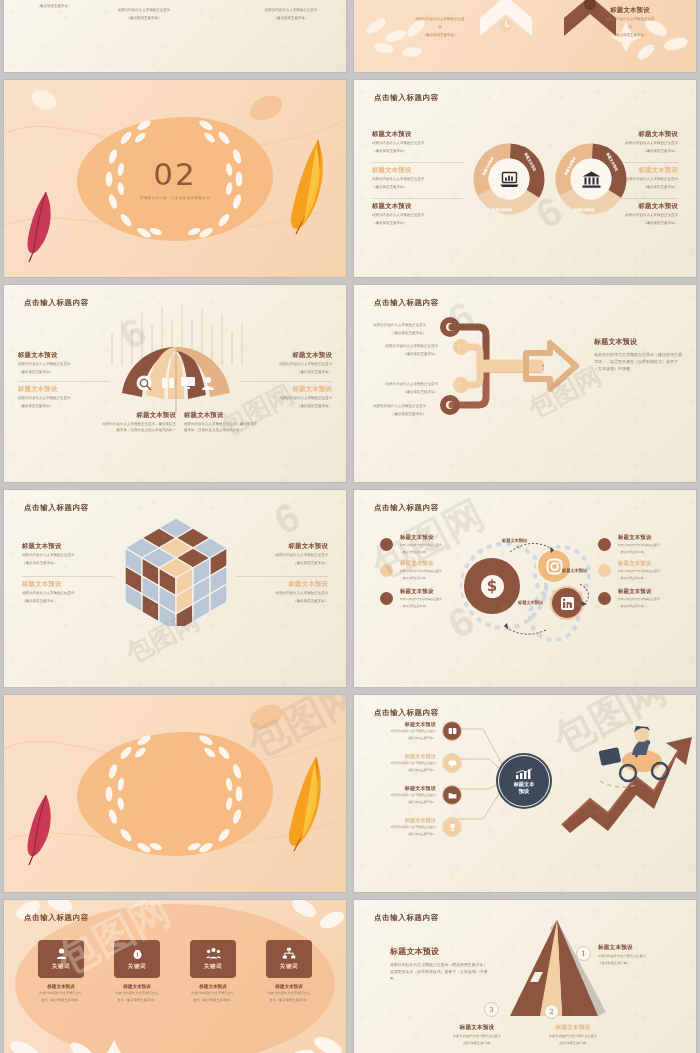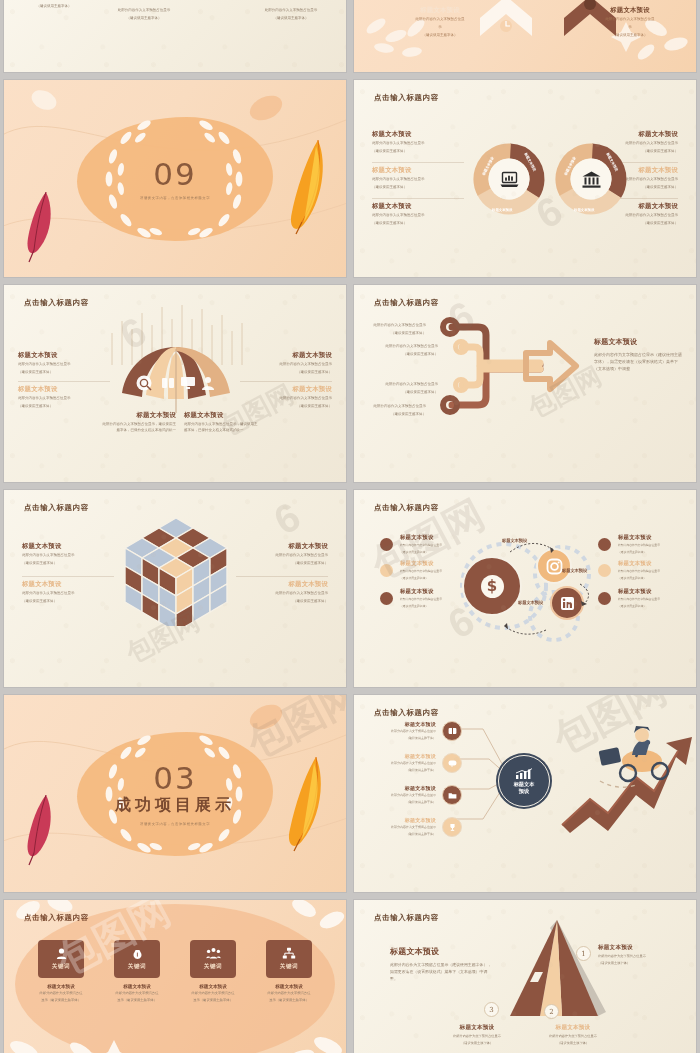--- a/index.html
+++ b/index.html
@@ -282,21 +282,21 @@
       <path d="M26 4 C20 22 16 44 14 62" stroke="#8f2239" stroke-width="1" fill="none"></path>
       <path d="M14 62 L9 74" stroke="#8f2239" stroke-width="1.2" fill="none"></path>
     </svg>
     <svg class="feather" style="left:278px;top:56px" width="48" height="100" viewBox="0 0 48 100">
       <path d="M36 4 C46 28 40 66 22 88 C14 98 6 92 10 76 C16 48 26 20 36 4Z" fill="#f6a020"></path>
       <path d="M36 4 C40 34 34 62 20 86" stroke="#e2720f" stroke-width="1" fill="none"></path>
       <path d="M34 10 C42 34 36 64 22 86" fill="#fdd24a" opacity=".75"></path>
       <path d="M20 86 L14 98" stroke="#b85a0c" stroke-width="1.2" fill="none"></path>
     </svg>
     <div class="cover-num">
-      <div class="num">09</div>
+      <div class="num">02</div>
       <div class="sub">请替换文字内容，点击添加相关标题文字</div>
     </div>
   </div>
 
   <div class="slide cream">
     <div class="stitle">点击输入标题内容</div>
 
     <div class="tbox" style="left:18px;top:50px">
       <div class="h">标题文本预设</div>
       <div class="p">此部分内容作为文字预留占位显示</div>
@@ -730,25 +730,20 @@
       <path d="M26 4 C34 20 32 46 18 62 C10 70 6 62 8 50 C11 32 18 14 26 4Z" fill="#c93a57"></path>
       <path d="M26 4 C20 22 16 44 14 62" stroke="#8f2239" stroke-width="1" fill="none"></path>
       <path d="M14 62 L9 74" stroke="#8f2239" stroke-width="1.2" fill="none"></path>
     </svg>
     <svg class="feather" style="left:276px;top:58px" width="48" height="100" viewBox="0 0 48 100">
       <path d="M36 4 C46 28 40 66 22 88 C14 98 6 92 10 76 C16 48 26 20 36 4Z" fill="#f6a020"></path>
       <path d="M36 4 C40 34 34 62 20 86" stroke="#e2720f" stroke-width="1" fill="none"></path>
       <path d="M34 10 C42 34 36 64 22 86" fill="#fdd24a" opacity=".75"></path>
       <path d="M20 86 L14 98" stroke="#b85a0c" stroke-width="1.2" fill="none"></path>
     </svg>
-    <div class="cover-num">
-      <div class="num">03</div>
-      <div class="ttl">成功项目展示</div>
-      <div class="sub">请替换文字内容，点击添加相关标题文字</div>
-    </div>
     <div class="wm big" style="left:240px;top:-4px">包图网</div>
   </div>
 
   <div class="slide cream">
     <div class="stitle">点击输入标题内容</div>
 
     <svg style="position:absolute;left:95px;top:26px" width="70" height="110" viewBox="0 0 70 110">
       <g stroke="#d7bfa6" stroke-width="1" fill="none">
         <path d="M4 8 H34 L58 52"></path>
         <path d="M4 38 H40 L58 54"></path>

